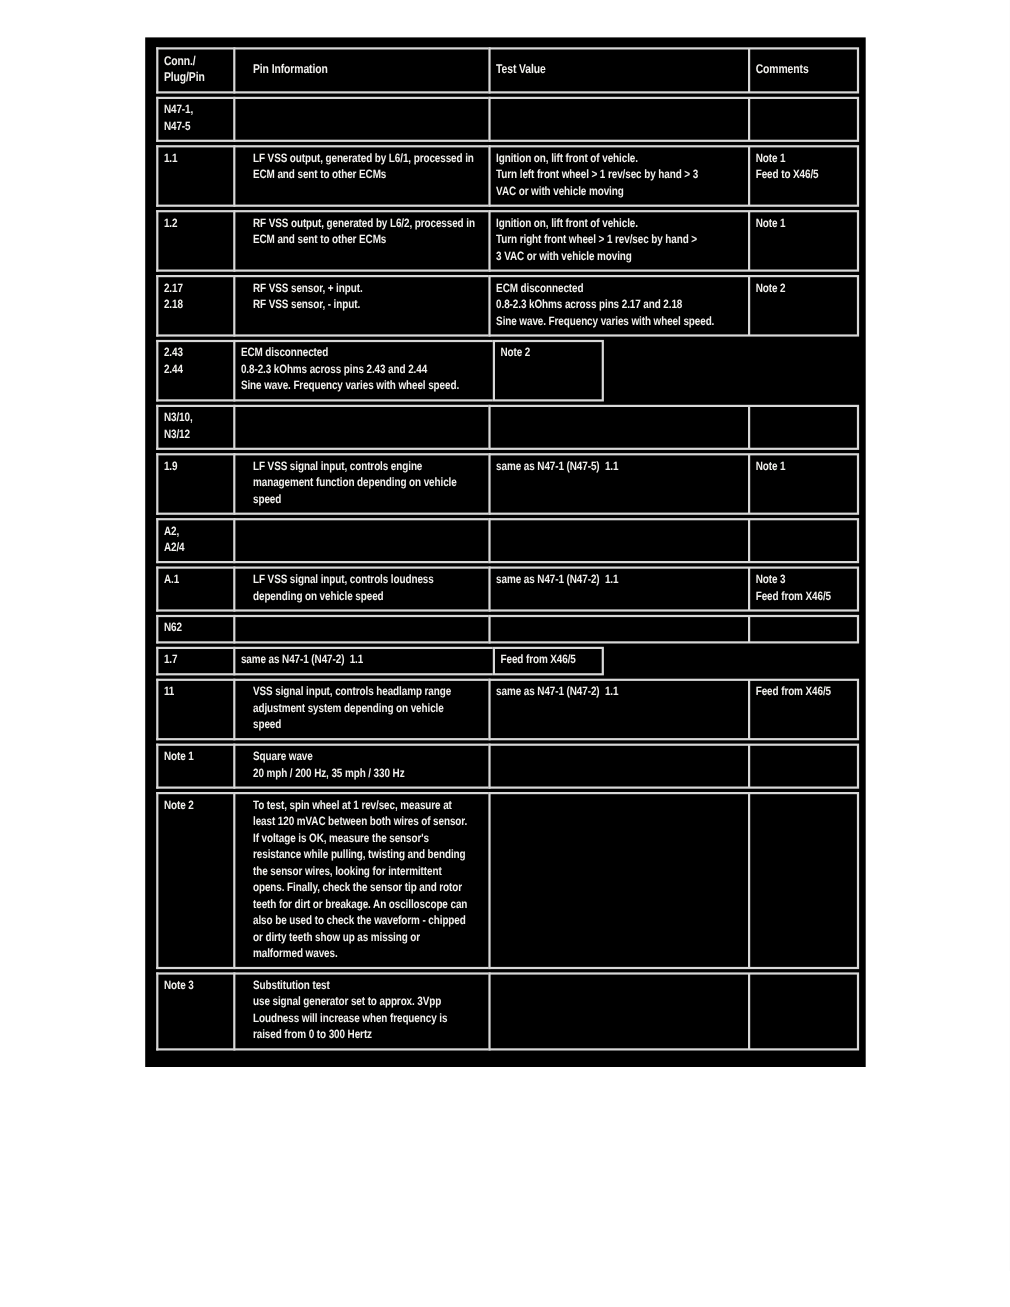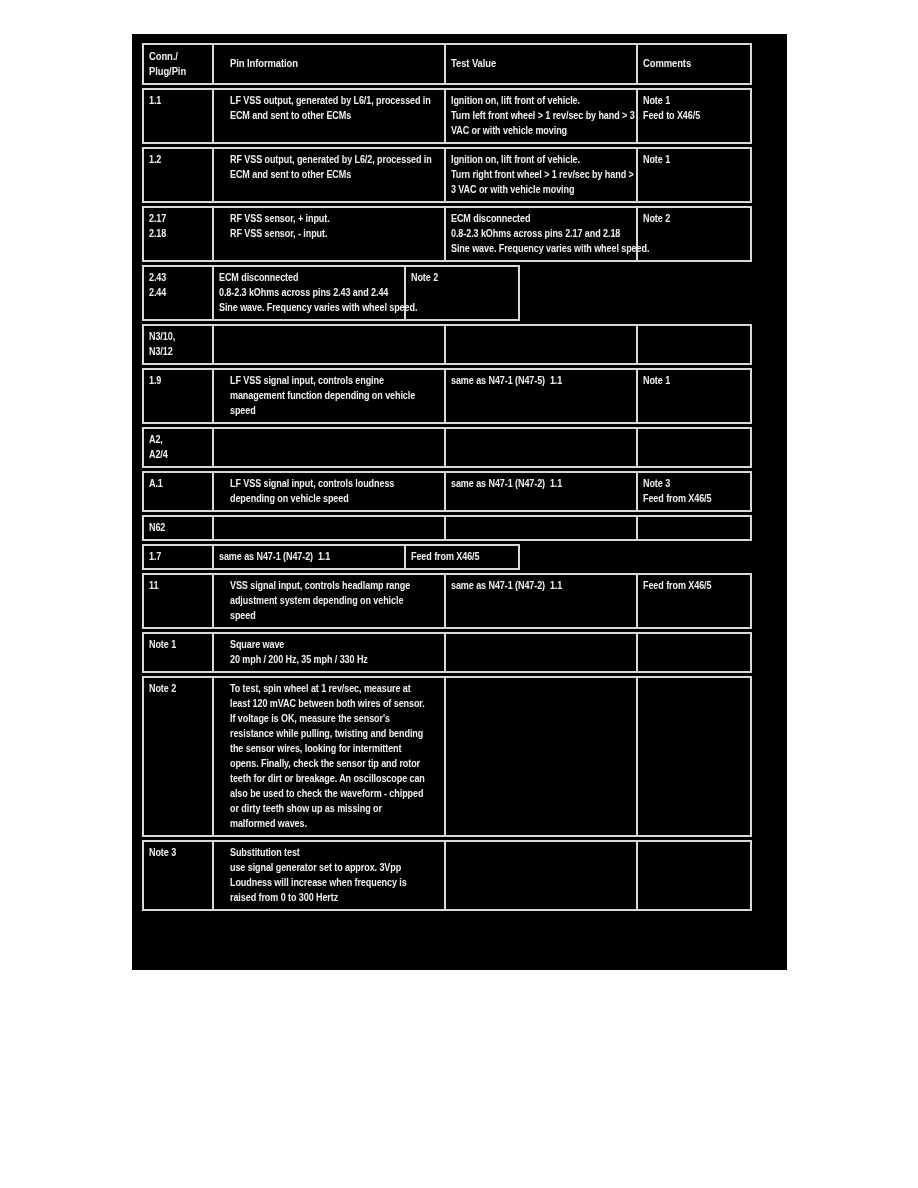--- a/index.html
+++ b/index.html
@@ -9,22 +9,22 @@
   .scan-block { position: absolute; left: 132px; top: 34px; width: 655px; height: 936px;
     background: var(--scan-bg, #000000); }
   .tbl { position: absolute; left: 10px; top: 9px; width: 622px; color: var(--text, #f0efec);
     font-weight: 700; font-size: 11px; }
   .trow { display: flex; align-items: stretch; margin-bottom: 3px; }
   .cell { border-top: 2px solid var(--grid, #d8d8d8); border-bottom: 2px solid var(--grid, #d8d8d8);
     border-left: 2px solid var(--grid, #d8d8d8); padding: 3px 5px 4px 5px; overflow: visible; }
   .cell.last { border-right: 2px solid var(--grid, #d8d8d8); }
   .c0 { width: 70px; flex: none; }
   .c1 { width: 232px; flex: none; padding-left: 16px; }
-  .c2 { width: 192px; flex: none; }
-  .c3 { width: 116px; flex: none; }
+  .c2 { width: 236px; flex: none; }
+  .c3 { width: 101px; flex: none; }
   .line { white-space: pre; line-height: 15px; transform: scaleX(0.82); transform-origin: 0 50%;
     letter-spacing: -0.1px; }
   .thead { min-height: 42px; }
   .thead .cell { display: flex; flex-direction: column; justify-content: center; }
   .thead .line { font-size: 11.5px; }
   .trow[data-name="table-row"] .cell { min-height: 22px; }
 </style>
 </head>
 <body>
 
@@ -42,20 +42,29 @@
         </div>
         <div class="cell c2" data-name="header-test-value">
           <div class="line" data-name="header-label">Test Value</div>
         </div>
         <div class="cell c3 last" data-name="header-comments">
           <div class="line" data-name="header-label">Comments</div>
         </div>
       </div>
 
       <div data-name="table-body" id="table-body">
+          <div class="trow" data-name="table-row">
+            <div class="cell c0" data-name="cell-pin">
+              <div class="line" data-name="cell-text-line">N47-1,</div>
+              <div class="line" data-name="cell-text-line">N47-5</div>
+            </div>
+            <div class="cell c1" data-name="cell-info"></div>
+            <div class="cell c2" data-name="cell-test"></div>
+            <div class="cell c3 last" data-name="cell-comments"></div>
+          </div>
           <div class="trow" data-name="table-row">
             <div class="cell c0" data-name="cell-pin">
               <div class="line" data-name="cell-text-line">1.1</div>
             </div>
             <div class="cell c1" data-name="cell-info">
               <div class="line" data-name="cell-text-line">LF VSS output, generated by L6/1, processed in</div>
               <div class="line" data-name="cell-text-line">ECM and sent to other ECMs</div>
             </div>
             <div class="cell c2" data-name="cell-test">
               <div class="line" data-name="cell-text-line">Ignition on, lift front of vehicle.</div>

